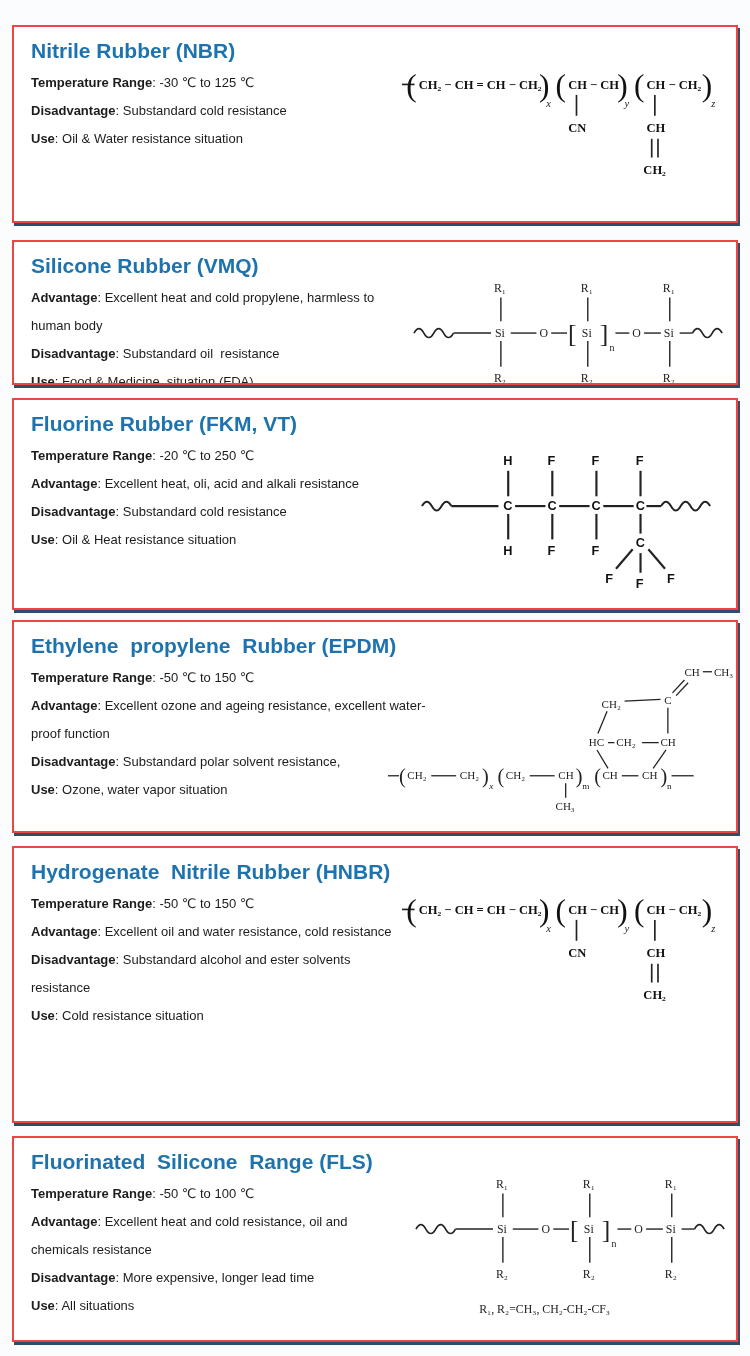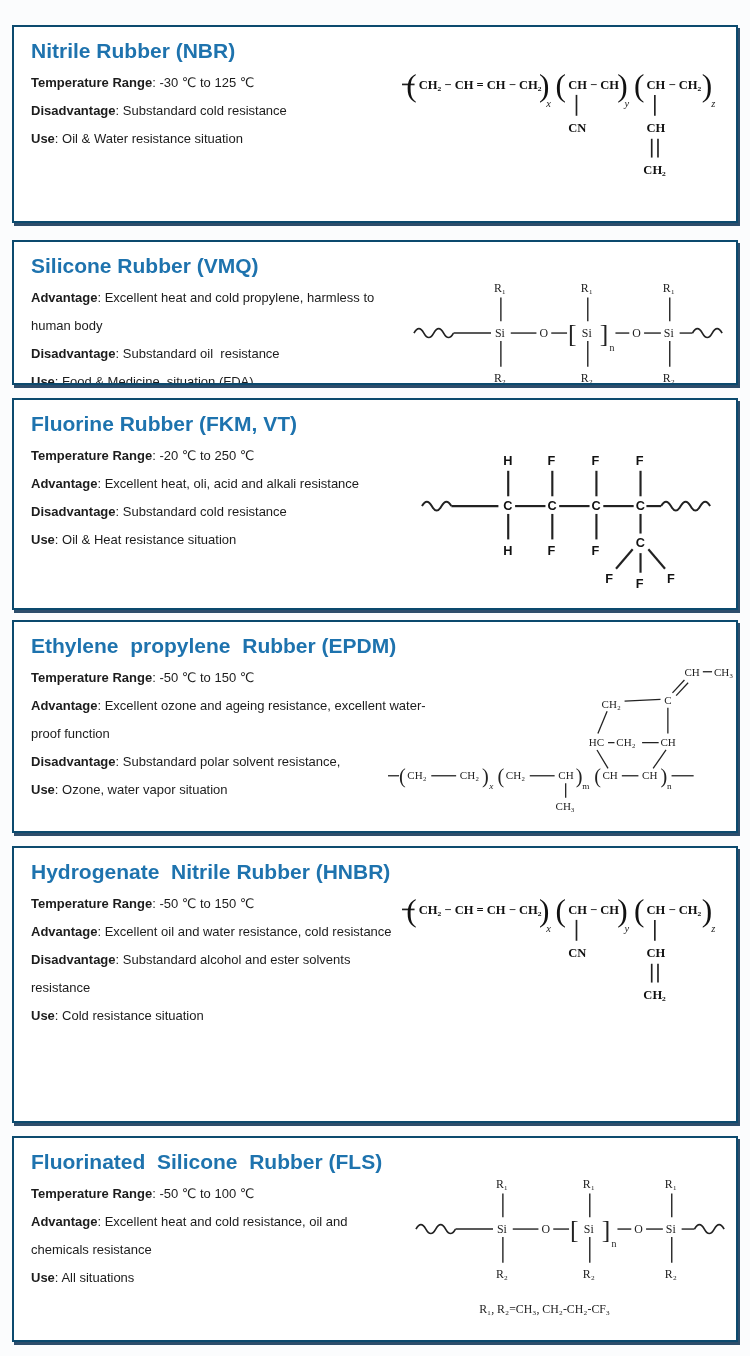--- a/index.html
+++ b/index.html
@@ -6,21 +6,21 @@
   body{
     width:750px;height:1356px;overflow:hidden;
     background:#fbfcfd;
     font-family:"Liberation Sans","DejaVu Sans",sans-serif;
     color:#1c1c1c;
   }
   .page{box-sizing:border-box;padding:25px 12px 0 12px;}
   .panel{
     position:relative;box-sizing:border-box;
     background:#ffffff;
-    border:2px solid #0c4a6e;
+    border:2px solid #ef4444;
     box-shadow:2px 3px 0 #2d4d6b;
     padding:9px 14px 0 17px;
     overflow:hidden;
   }
   .p1{height:198px;margin-bottom:17px;}
   .p2{height:145px;margin-bottom:13px;}
   .p3{height:212px;margin-bottom:10px;}
   .p4{height:213px;margin-bottom:13px;}
   .p5{height:277px;margin-bottom:13px;}
   .p6{height:206px;}
@@ -273,23 +273,24 @@
       <text class="par" x="287" y="43">)</text>
       <text class="sub" x="296" y="54">z</text>
       <text class="fml" x="159" y="78">CN</text>
       <text class="fml" x="234" y="78">CH</text>
       <text class="fml" x="231" y="118">CH₂</text>
     </svg>
   </section>
 
   <section class="panel p6">
     <div class="text">
-      <h2 class="title">Fluorinated  Silicone  Rubber (FLS)</h2>
+      <h2 class="title">Fluorinated  Silicone  Range (FLS)</h2>
       <p class="field"><b class="lab">Temperature Range</b><span>: </span><span>-50 ℃ to 100 ℃</span></p>
       <p class="field"><b class="lab">Advantage</b><span>: </span><span>Excellent heat and cold resistance, oil and chemicals resistance</span></p>
+      <p class="field"><b class="lab">Disadvantage</b><span>: </span><span>More expensive, longer lead time</span></p>
       <p class="field"><b class="lab">Use</b><span>: </span><span>All situations</span></p>
     </div>
     <svg class="structure s-fls" viewBox="0 0 322 176">
       <g>
         <path class="wavy" d="M2 76 q5 -9 10 0 t10 0 t10 0 t10 0"></path>
         <line x1="42" y1="76" x2="80" y2="76"></line>
         <line x1="90" y1="64" x2="90" y2="40"></line>
           <line x1="90" y1="84" x2="90" y2="110"></line>
         <line x1="100" y1="76" x2="126" y2="76"></line>
         <line x1="141" y1="76" x2="157" y2="76"></line>

